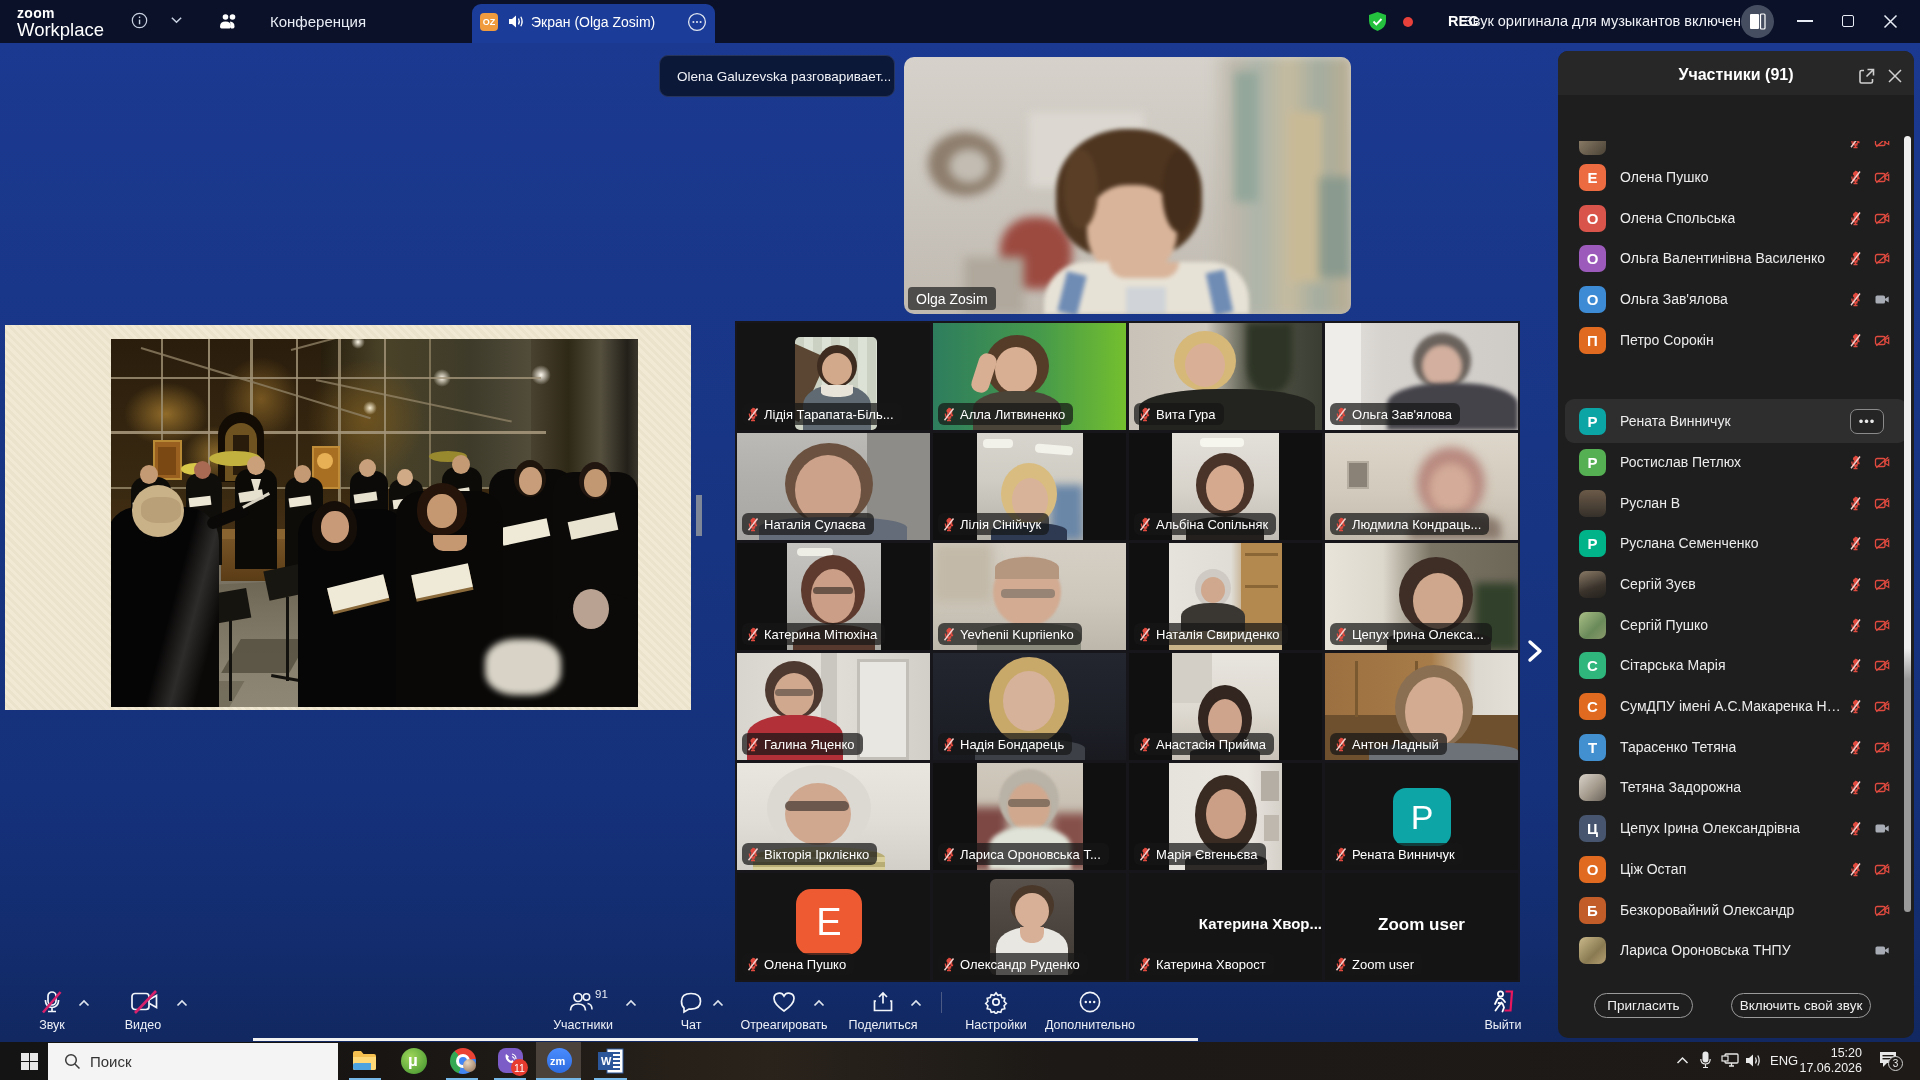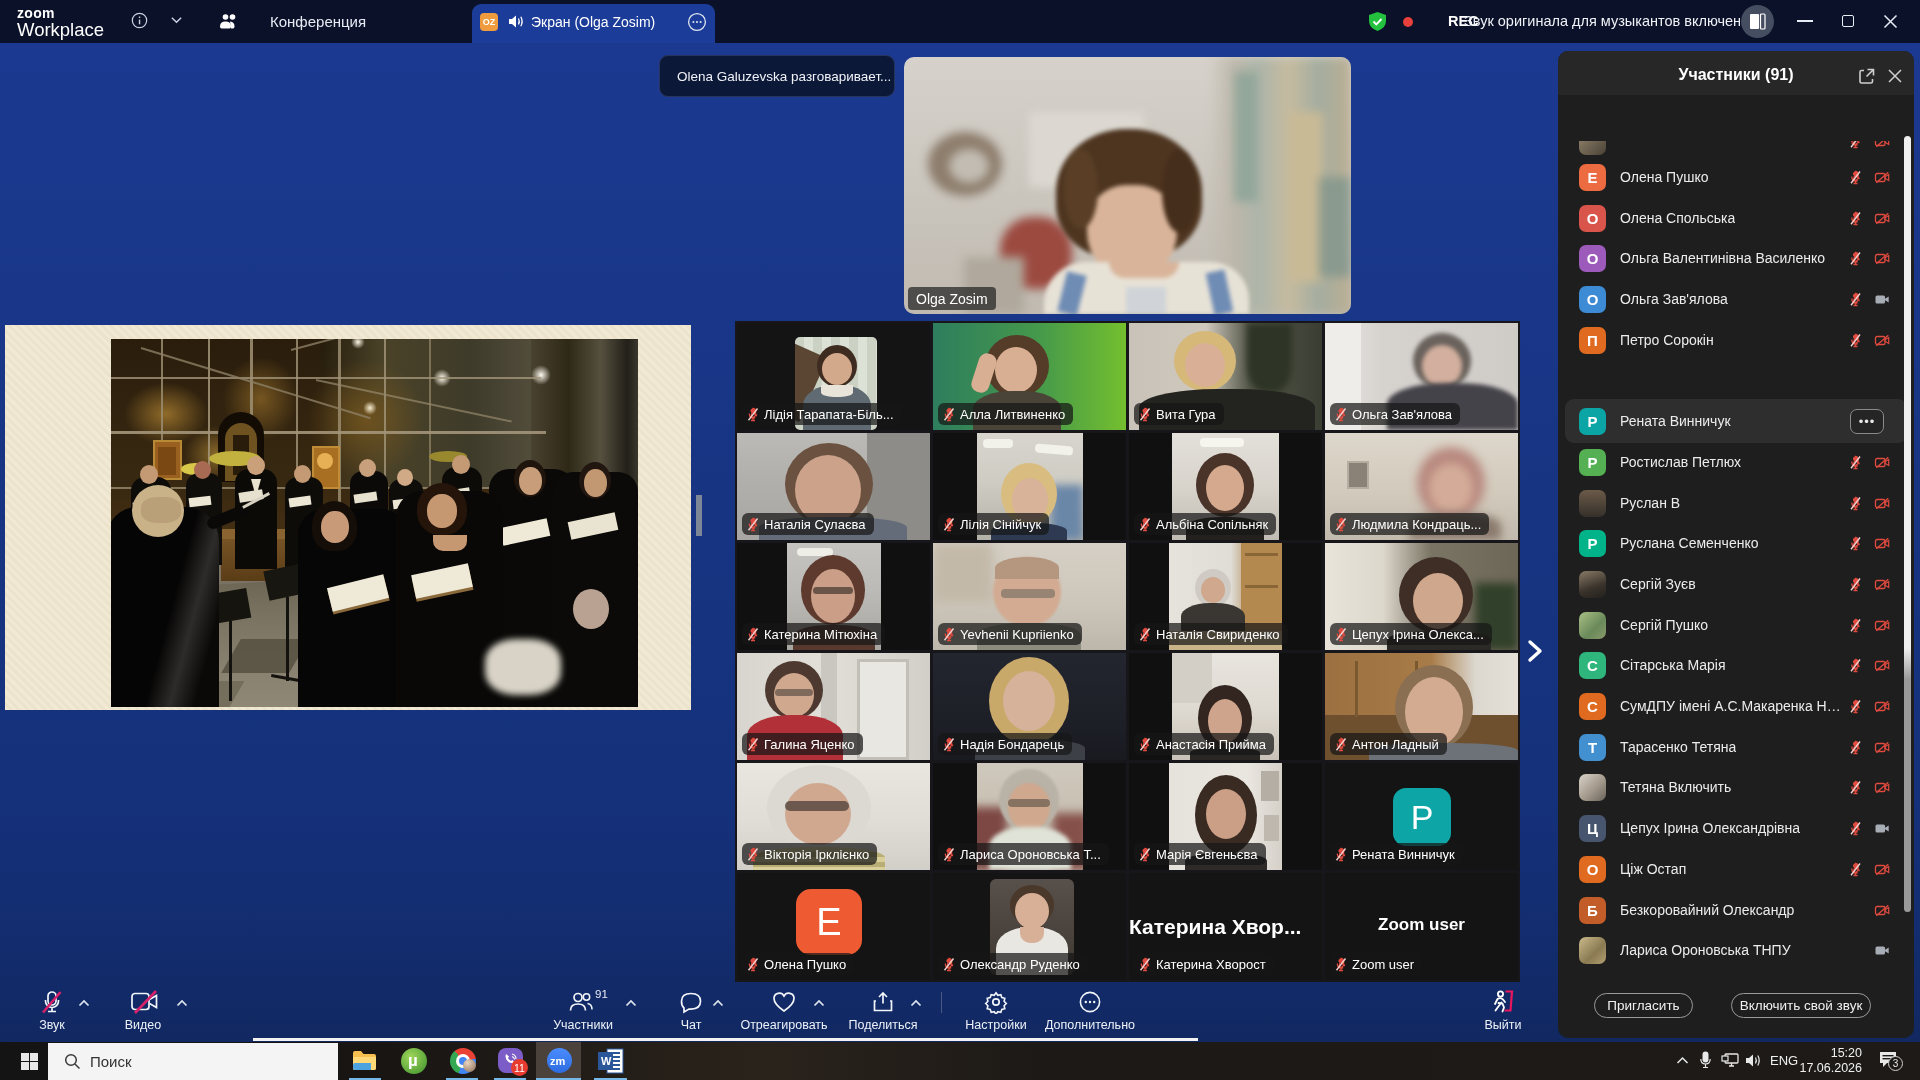--- a/index.html
+++ b/index.html
@@ -503,21 +503,21 @@
     <div class="head" style="left:25px;top:14px;width:34px;height:36px;background:#d8b098;"></div>
     <div class="body" style="left:6px;top:48px;width:72px;height:48px;background:#e9e7e2;"></div>
     <div class="abs" style="left:30px;top:48px;width:24px;height:16px;background:#d8b098;border-radius:0 0 10px 10px;"></div>
   </div>
   <div class="lbl"><svg width="14" height="15" viewBox="0 0 14 15">
             <use href="#micoff"></use>
           </svg>Олександр Руденко</div>
 </div>
 
 <div class="tile" style="left:1129px;top:873px;background:#141414;">
-  <div class="abs" style="left:0;top:42px;width:193px;text-align:left;color:#fff;font-size:21px;font-weight:bold;">Катерина  Хвор...</div>
+  <div class="abs" style="left:0;top:42px;width:193px;text-align:right;color:#fff;font-size:15px;font-weight:bold;">Катерина  Хвор...</div>
   <div class="lbl"><svg width="14" height="15" viewBox="0 0 14 15">
             <use href="#micoff"></use>
           </svg>Катерина Хворост</div>
 </div>
 
 <div class="tile" style="left:1325px;top:873px;background:#141414;">
   <div class="abs" style="left:0;top:42px;width:193px;text-align:center;color:#fff;font-size:17px;font-weight:bold;">Zoom user</div>
   <div class="lbl"><svg width="14" height="15" viewBox="0 0 14 15">
             <use href="#micoff"></use>
           </svg>Zoom user</div>
@@ -681,21 +681,21 @@
           <div class="pname">Тарасенко Тетяна</div>
           <svg class="pic1" width="15" height="15" viewBox="0 0 14 15">
             <use href="#micoff"></use>
           </svg>
           <svg class="pic2" width="16" height="15" viewBox="0 0 15 15">
             <use href="#camoff"></use>
           </svg>
         </div>
     <div class="prow" style="top:626px;">
           <div class="pav" style="background:linear-gradient(135deg,#d9d2c8,#a39a8c 55%,#6a625a);"></div>
-          <div class="pname">Тетяна Включить</div>
+          <div class="pname">Тетяна Задорожна</div>
           <svg class="pic1" width="15" height="15" viewBox="0 0 14 15">
             <use href="#micoff"></use>
           </svg>
           <svg class="pic2" width="16" height="15" viewBox="0 0 15 15">
             <use href="#camoff"></use>
           </svg>
         </div>
     <div class="prow" style="top:667px;">
           <div class="pav" style="background:#47566E;">Ц</div>
           <div class="pname">Цепух Ірина Олександрівна</div>

